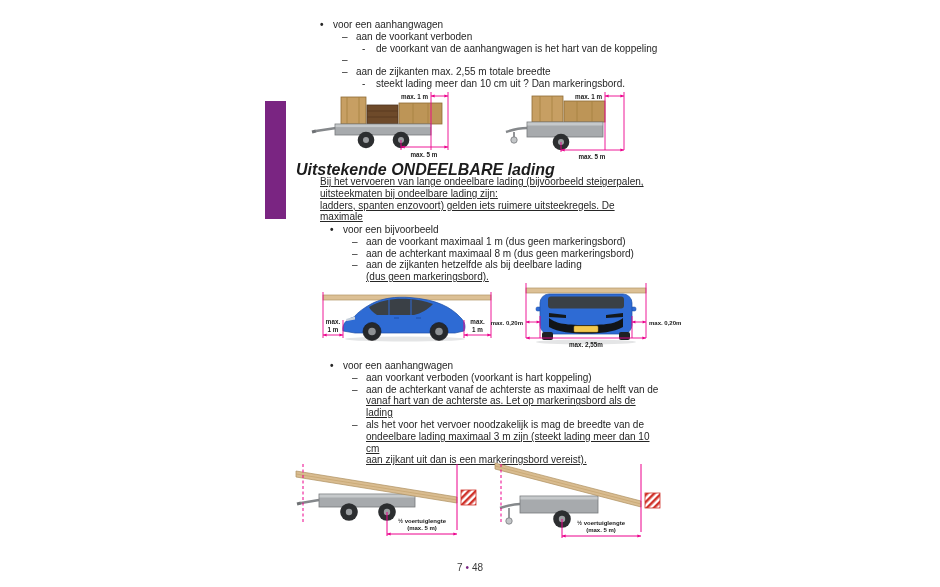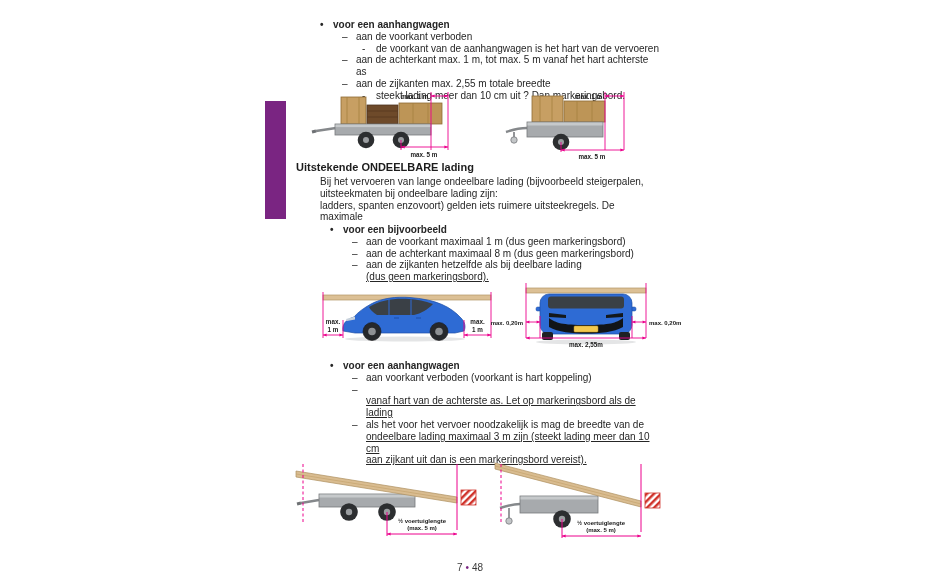--- a/index.html
+++ b/index.html
@@ -8,22 +8,22 @@
   .abs{position:absolute;}
   .txtblock{font-size:10px;line-height:11.8px;color:#262626;}
   .line{display:flex;}
   .mk{flex:0 0 auto;}
   .mk0{width:13px;font-weight:700;}
   .mk1{width:14px;}
   .mk2{width:14px;}
   .ind1{padding-left:22px;}
   .ind2{padding-left:42px;}
   .cont1{padding-left:36px;text-decoration:underline;}
-  .b{font-weight:700;}
-  .heading{font-size:11px;font-weight:700;color:#1c1c1c;}
+  .b{font-weight:400;}
+  .heading{font-size:16px;font-weight:700;color:#1c1c1c;font-style:italic;}
   .purple-bar{background:#7A2582;}
   .footer{font-size:10px;color:#3a3a3a;text-align:center;}
   .footer .sep{color:#7A2582;margin:0 3px;}
   svg{display:block;overflow:visible;}
   svg text{font-family:"Liberation Sans",sans-serif;font-weight:700;fill:#191919;}
 </style>
 </head>
 <body>
 
 <div class="page">
@@ -34,25 +34,24 @@
     <div class="line">
       <span class="mk mk0">•</span>
       <span class="b">voor een aanhangwagen</span>
     </div>
     <div class="line ind1">
       <span class="mk mk1">–</span>
       <span>aan de voorkant verboden</span>
     </div>
     <div class="line ind2">
       <span class="mk mk2">-</span>
-      <span>de voorkant van de aanhangwagen is het hart van de vervoeren</span>
-    </div>
-    <div class="line ind1">
-      <span class="mk mk1">–</span>
-      <span>aan de achterkant max. 1 m, tot max. 5 m vanaf het hart achterste as</span>
+      <span>de voorkant van de aanhangwagen is het hart van de koppeling</span>
+    </div>
+    <div class="line ind1">
+      <span class="mk mk1">–</span>
     </div>
     <div class="line ind1">
       <span class="mk mk1">–</span>
       <span>aan de zijkanten max. 2,55 m totale breedte</span>
     </div>
     <div class="line ind2">
       <span class="mk mk2">-</span>
       <span>steekt lading meer dan 10 cm uit ? Dan markeringsbord.</span>
     </div>
   </div>
@@ -116,21 +115,21 @@
         <line x1="63" y1="60" x2="126" y2="60"></line>
         <polygon points="63,60 66.6,58.4 66.6,61.6" fill="#EC008C" stroke="none"></polygon>
         <polygon points="126,60 122.4,58.4 122.4,61.6" fill="#EC008C" stroke="none"></polygon>
       </g>
       <text x="104" y="8.5" text-anchor="end" font-size="6.3">max. 1 m</text>
       <text x="94" y="69" text-anchor="middle" font-size="6.3">max. 5 m</text>
     </svg>
   </div>
 
   <div class="abs heading" style="left:296px;top:161px;">Uitstekende ONDEELBARE lading</div>
-  <div class="abs txtblock" style="left:320px;top:176px;width:330px;">
+  <div class="abs txtblock" style="left:320px;top:176px;width:330px;text-decoration:underline;">
     <div>Bij het vervoeren van lange ondeelbare lading (bijvoorbeeld steigerpalen,</div>
     <div>uitsteekmaten bij ondeelbare lading zijn:</div>
     <div>ladders, spanten enzovoort) gelden iets ruimere uitsteekregels. De maximale</div>
   </div>
 
   <div class="abs txtblock" style="left:330px;top:224px;width:330px;">
     <div class="line">
       <span class="mk mk0">•</span>
       <span class="b">voor een bijvoorbeeld</span>
     </div>
@@ -226,20 +225,21 @@
     <div class="line">
       <span class="mk mk0">•</span>
       <span class="b">voor een aanhangwagen</span>
     </div>
     <div class="line ind1">
       <span class="mk mk1">–</span>
       <span>aan voorkant verboden (voorkant is hart koppeling)</span>
     </div>
     <div class="line ind1">
       <span class="mk mk1">–</span>
+      <span>aan de achterkant vanaf de achterste as maximaal de helft van de</span>
     </div>
     <div class="line cont1">
       <span>vanaf hart van de achterste as. Let op markeringsbord als de lading</span>
     </div>
     <div class="line ind1">
       <span class="mk mk1">–</span>
       <span>als het voor het vervoer noodzakelijk is mag de breedte van de</span>
     </div>
     <div class="line cont1">
       <span>ondeelbare lading maximaal 3 m zijn (steekt lading meer dan 10 cm</span>

